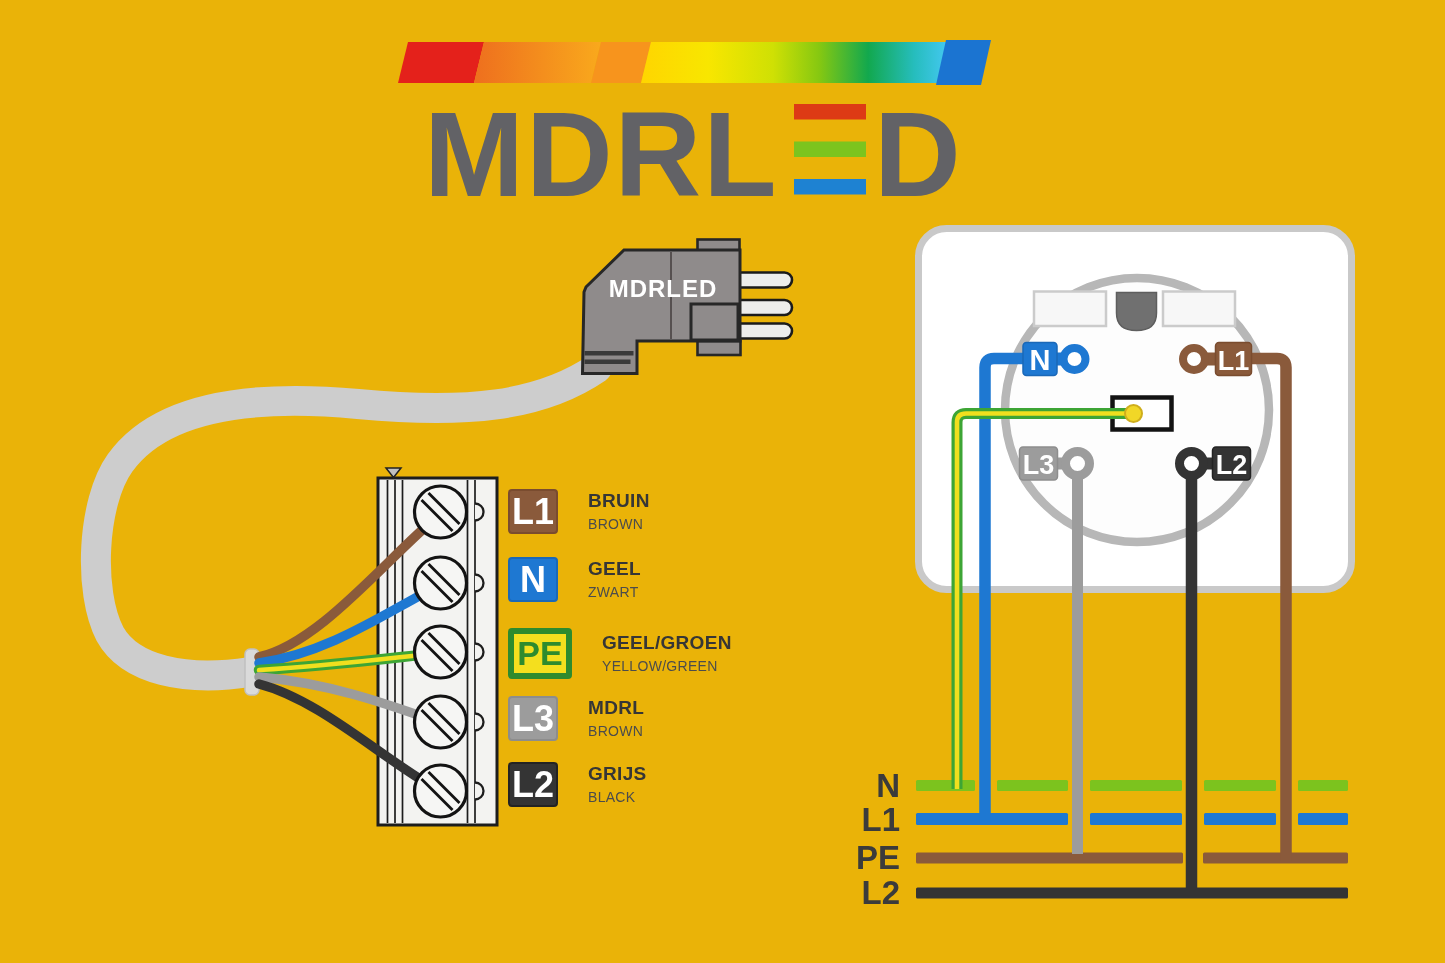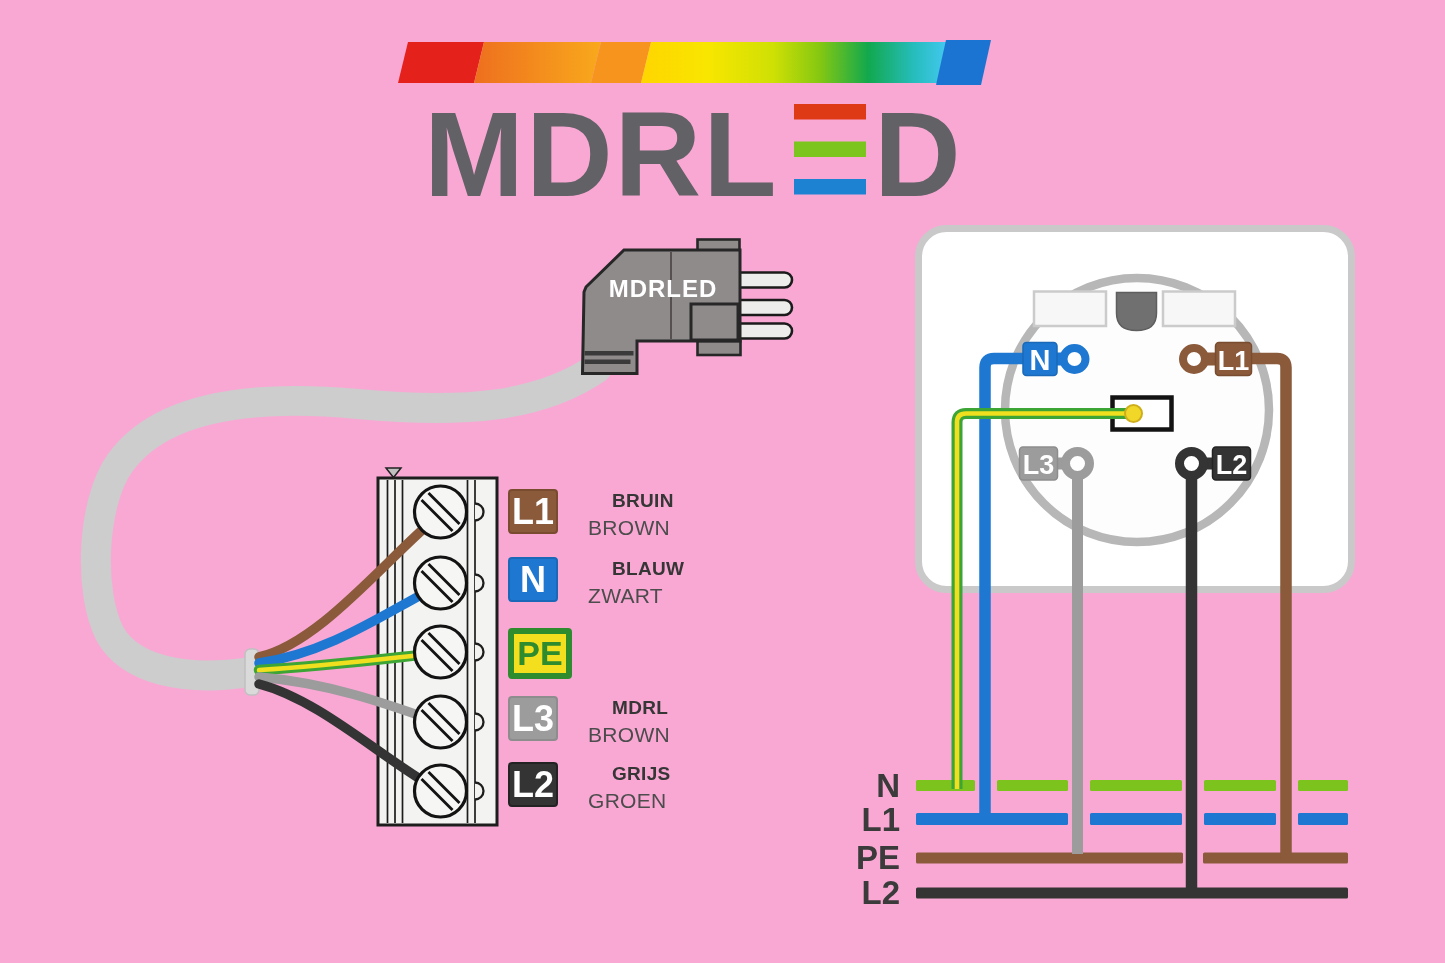--- a/index.html
+++ b/index.html
@@ -1,32 +1,32 @@
 <!DOCTYPE html>
 <html><head>
 <meta charset="utf-8">
 <style>
   html,body{margin:0;padding:0;background:#ffffff;}
-  .canvas{position:relative;width:1445px;height:963px;background:#f9a8d4;overflow:hidden;
+  .canvas{position:relative;width:1445px;height:963px;background:#eab308;overflow:hidden;
           font-family:"Liberation Sans",sans-serif;}
   svg{position:absolute;left:0;top:0;}
   svg text{font-family:"Liberation Sans",sans-serif;}
 
   
   .legend-row{position:absolute;left:508px;display:flex;align-items:flex-start;gap:30px;}
   .badge{width:50px;height:45px;border-radius:4px;display:flex;align-items:center;justify-content:center;
          font-weight:bold;font-size:36px;color:#ffffff;box-sizing:border-box;}
   .badge-l1{background:#8a5a3b;border:2px solid #7a4c2f;}
   .badge-n{background:#1e78d2;border:2px solid #1a68b8;}
   .badge-pe{background:#f4df1e;border:6px solid #2e8b2e;color:#2e8b2e;width:64px;height:51px;font-size:34px;}
   .badge-l3{background:#9c9c9c;border:2px solid #8d8d8d;}
   .badge-l2{background:#343434;border:2px solid #232323;}
   .legend-text{padding-top:1px;}
-  .legend-text .nl{font-weight:bold;font-size:19px;color:#363636;letter-spacing:.3px;margin-left:24px;}
-  .legend-text .en{font-size:21px;color:#4c4c4c;margin-top:4px;letter-spacing:.3px;}
+  .legend-text .nl{font-weight:bold;font-size:19px;color:#363636;letter-spacing:.3px;}
+  .legend-text .en{font-size:14px;color:#4c4c4c;margin-top:4px;letter-spacing:.3px;}
 </style>
 </head>
 <body>
 
 <div class="canvas">
 
 <svg width="1445" height="963" viewBox="0 0 1445 963">
   <defs>
     <linearGradient id="gradOrange" gradientUnits="userSpaceOnUse" x1="474" x2="601">
       <stop offset="0" stop-color="#ee6f1e"></stop>
@@ -217,35 +217,39 @@
 <div class="legend-row" style="top:489px">
   <div class="badge badge-l1">L1</div>
   <div class="legend-text">
     <div class="nl">BRUIN</div>
     <div class="en">BROWN</div>
   </div>
 </div>
 <div class="legend-row" style="top:557px">
   <div class="badge badge-n">N</div>
   <div class="legend-text">
-    <div class="nl">BLAUW</div>
+    <div class="nl">GEEL</div>
     <div class="en">ZWART</div>
   </div>
 </div>
 <div class="legend-row" style="top:628px">
   <div class="badge badge-pe">PE</div>
+  <div class="legend-text" style="padding-top:4px">
+    <div class="nl">GEEL/GROEN</div>
+    <div class="en">YELLOW/GREEN</div>
+  </div>
 </div>
 <div class="legend-row" style="top:696px">
   <div class="badge badge-l3">L3</div>
   <div class="legend-text">
     <div class="nl">MDRL</div>
     <div class="en">BROWN</div>
   </div>
 </div>
 <div class="legend-row" style="top:762px">
   <div class="badge badge-l2">L2</div>
   <div class="legend-text">
     <div class="nl">GRIJS</div>
-    <div class="en">GROEN</div>
+    <div class="en">BLACK</div>
   </div>
 </div>
 
 </div>
 
 </body></html>

